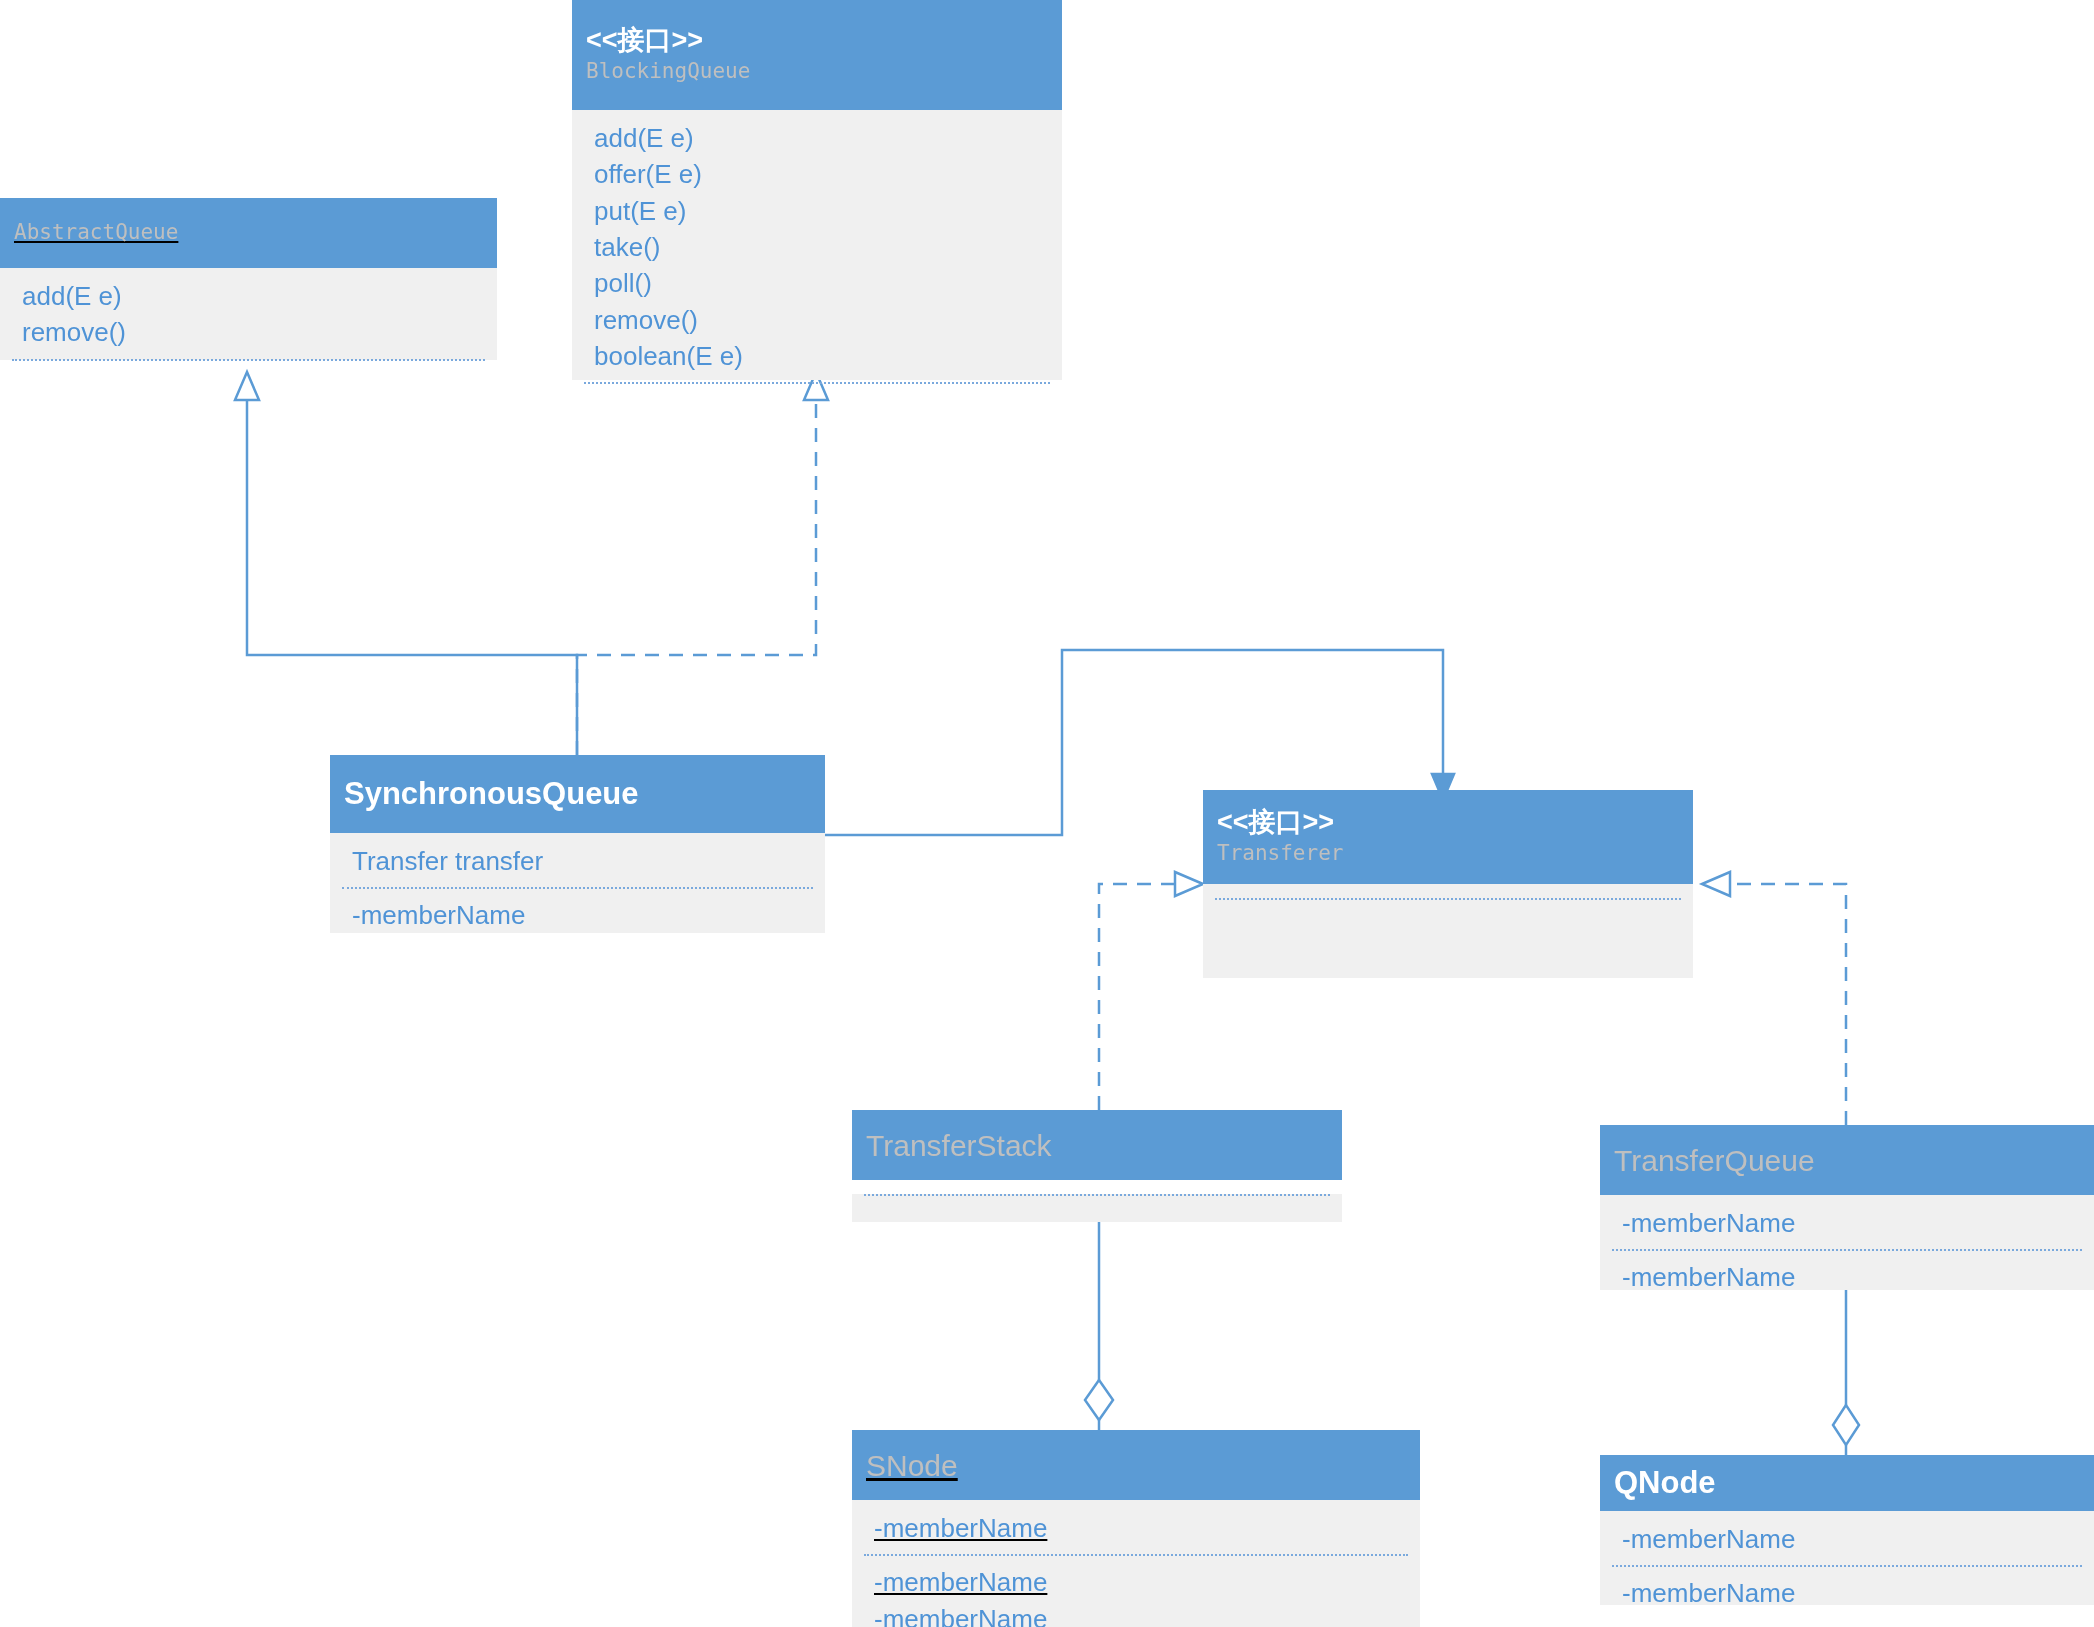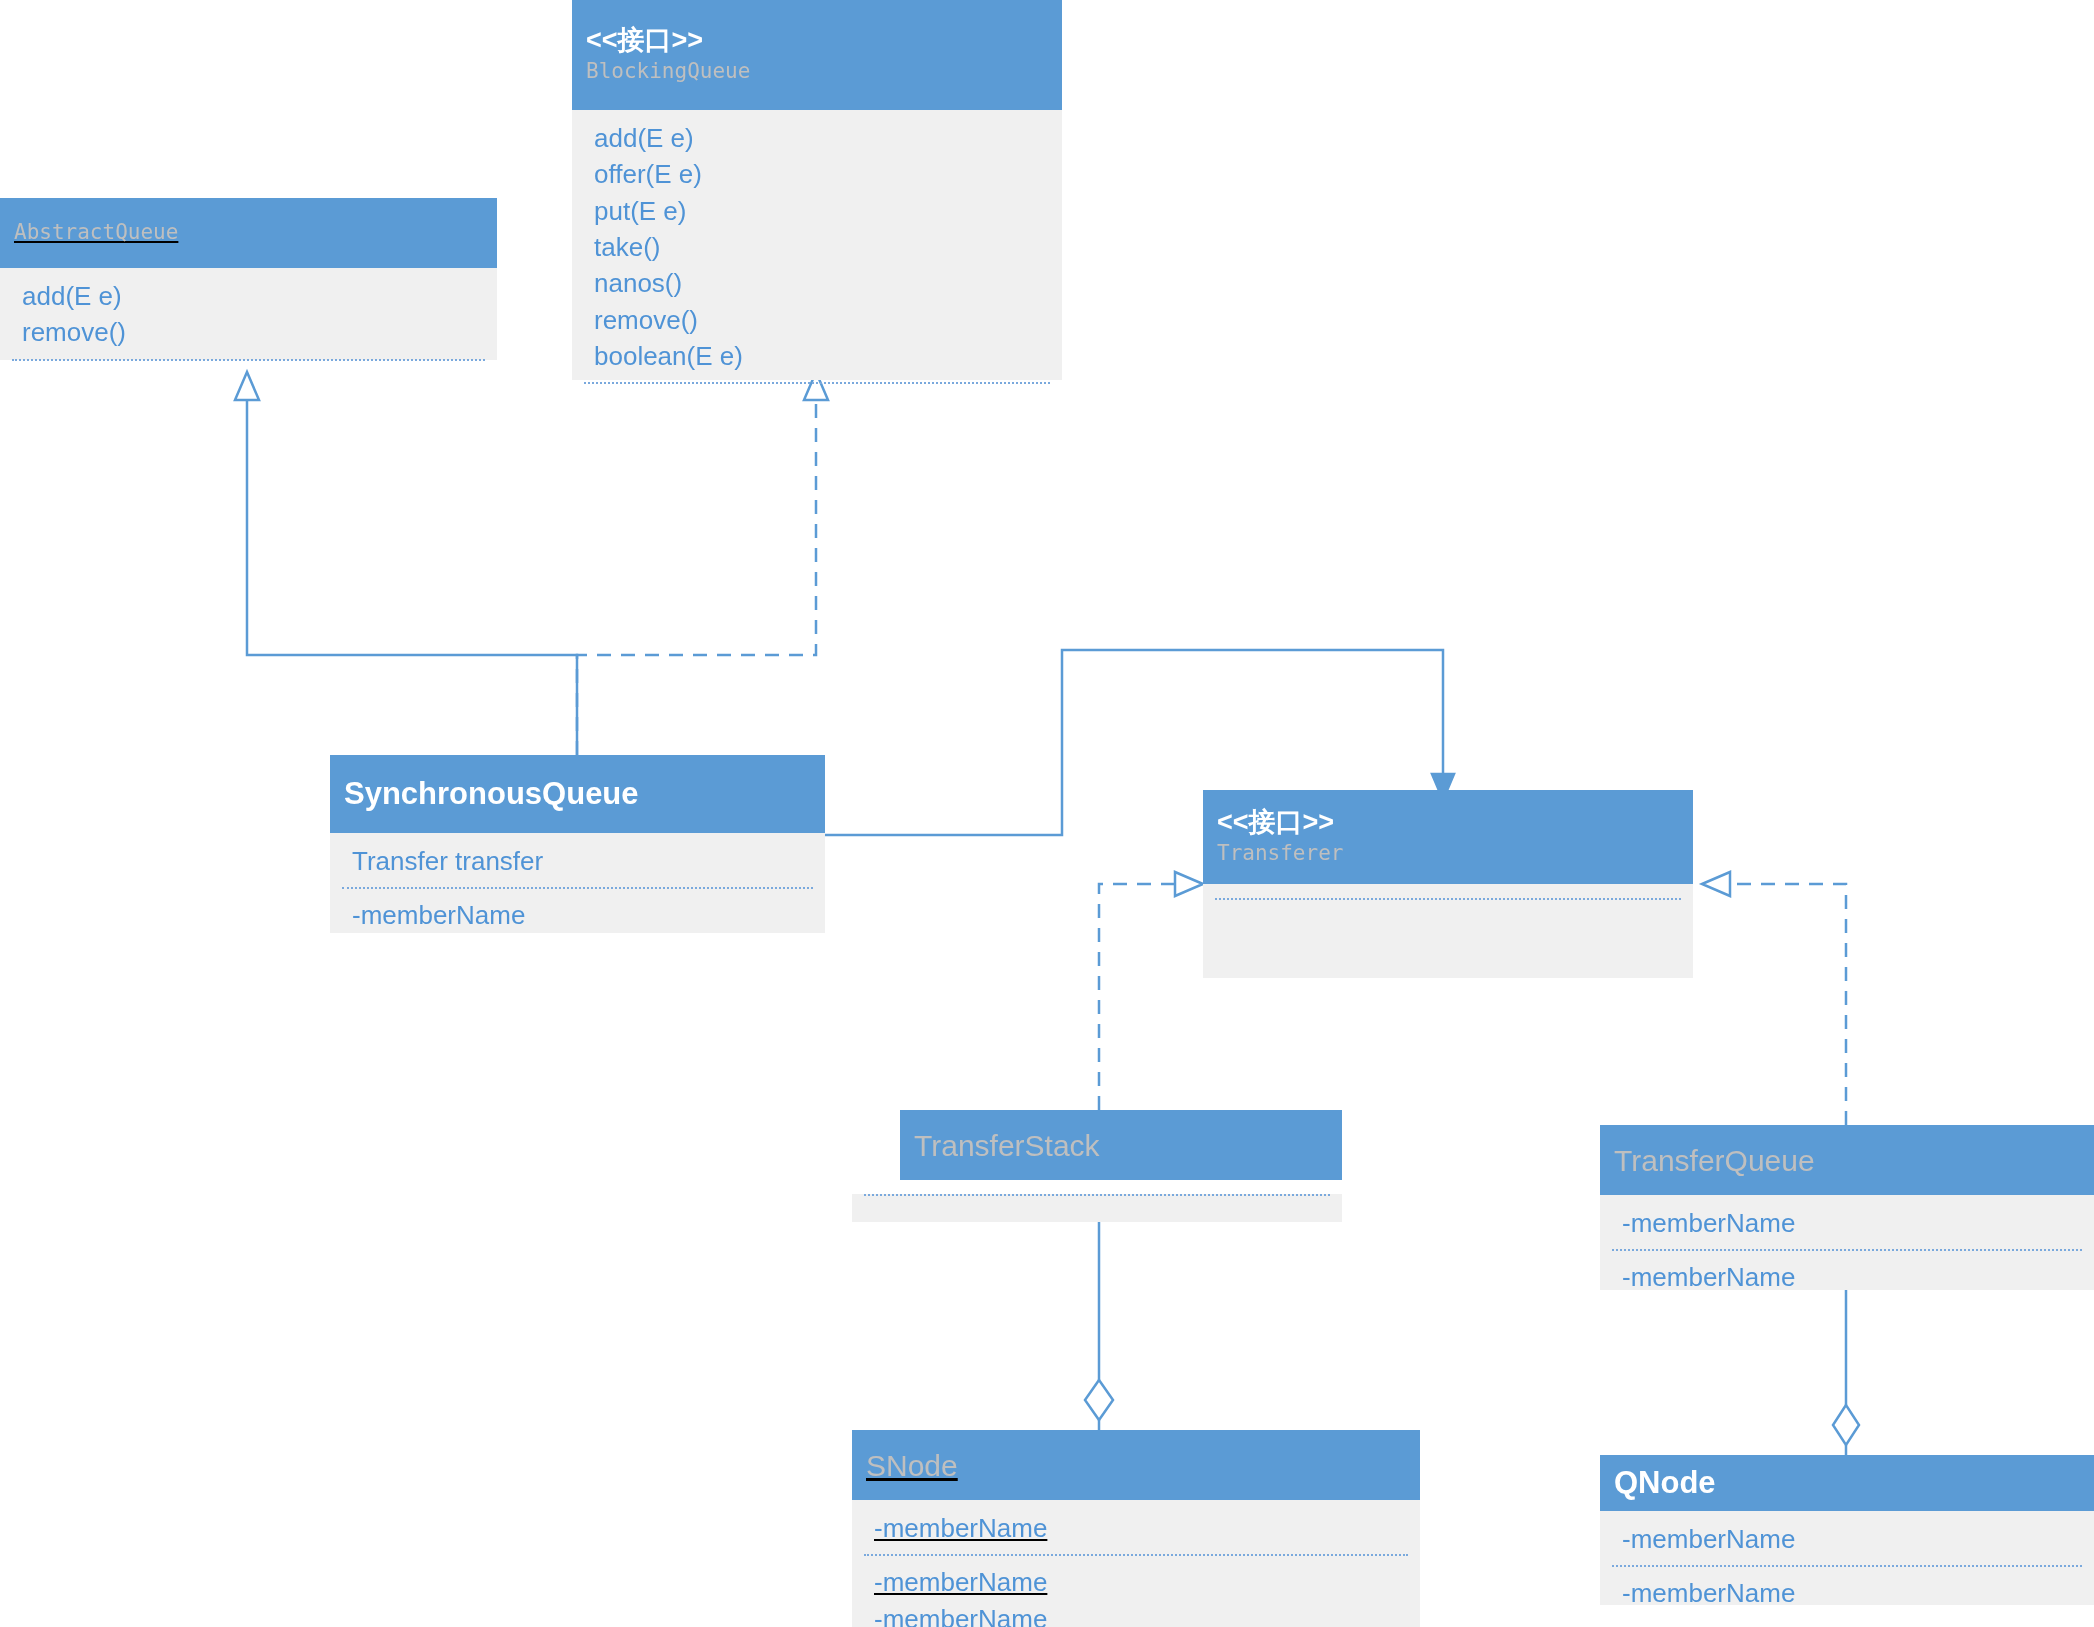--- a/index.html
+++ b/index.html
@@ -193,21 +193,21 @@
     <div class="uml-header" style="height:110px;">
       <div class="stereotype">&lt;&lt;接口&gt;&gt;</div>
       <div class="title-mono">BlockingQueue</div>
     </div>
     <div class="uml-body" style="height:270px;">
       <div class="compartment">
         <div class="member">add(E e)</div>
         <div class="member">offer(E e)</div>
         <div class="member">put(E e)</div>
         <div class="member">take()</div>
-        <div class="member">nanos()</div>
+        <div class="member">poll()</div>
         <div class="member">remove()</div>
         <div class="member">boolean(E e)</div>
       </div>
       <div class="divider"></div>
     </div>
   </div>
 
   <div class="uml-box" style="left:330px; top:755px; width:495px;">
     <div class="uml-header" style="height:78px;">
       <div class="title-white">SynchronousQueue</div>
@@ -227,21 +227,21 @@
     <div class="uml-header" style="height:94px;">
       <div class="stereotype">&lt;&lt;接口&gt;&gt;</div>
       <div class="title-mono">Transferer</div>
     </div>
     <div class="uml-body" style="height:94px;">
       <div class="divider"></div>
     </div>
   </div>
 
   <div class="uml-box" style="left:852px; top:1110px; width:490px;">
-    <div class="uml-header" style="height:70px;margin-left:48px;">
+    <div class="uml-header" style="height:70px;">
       <div class="title-gray">TransferStack</div>
     </div>
     <div class="uml-body" style="height:28px; padding:0;">
       <div class="divider" style="margin-top:14px;"></div>
     </div>
   </div>
 
   <div class="uml-box" style="left:1600px; top:1125px; width:494px;">
     <div class="uml-header" style="height:70px;">
       <div class="title-gray">TransferQueue</div>

